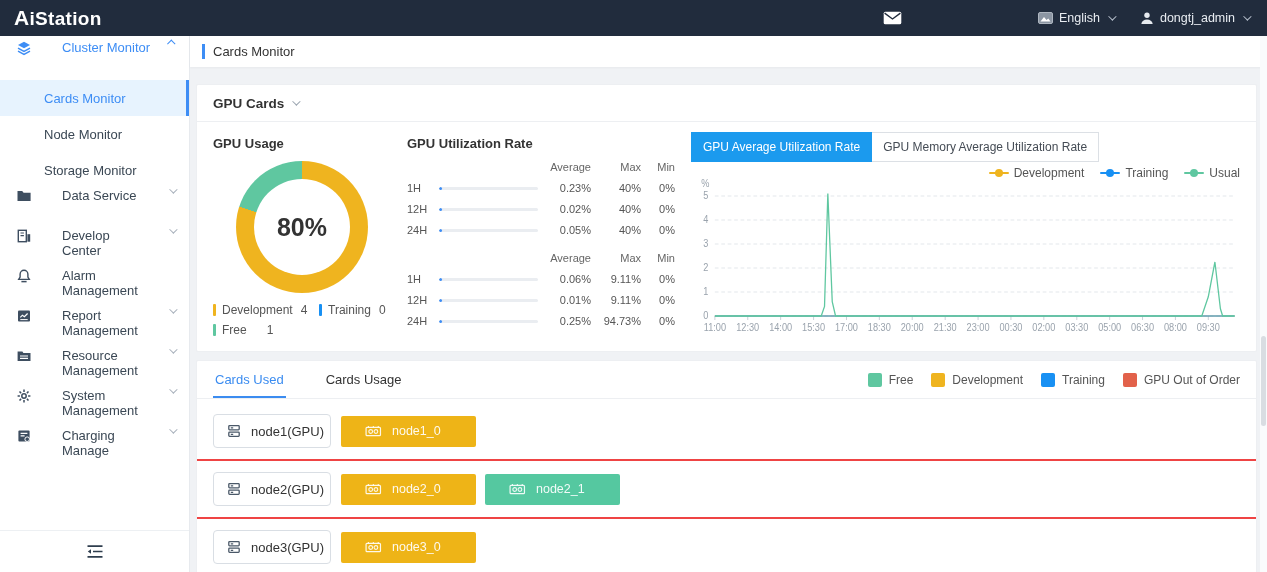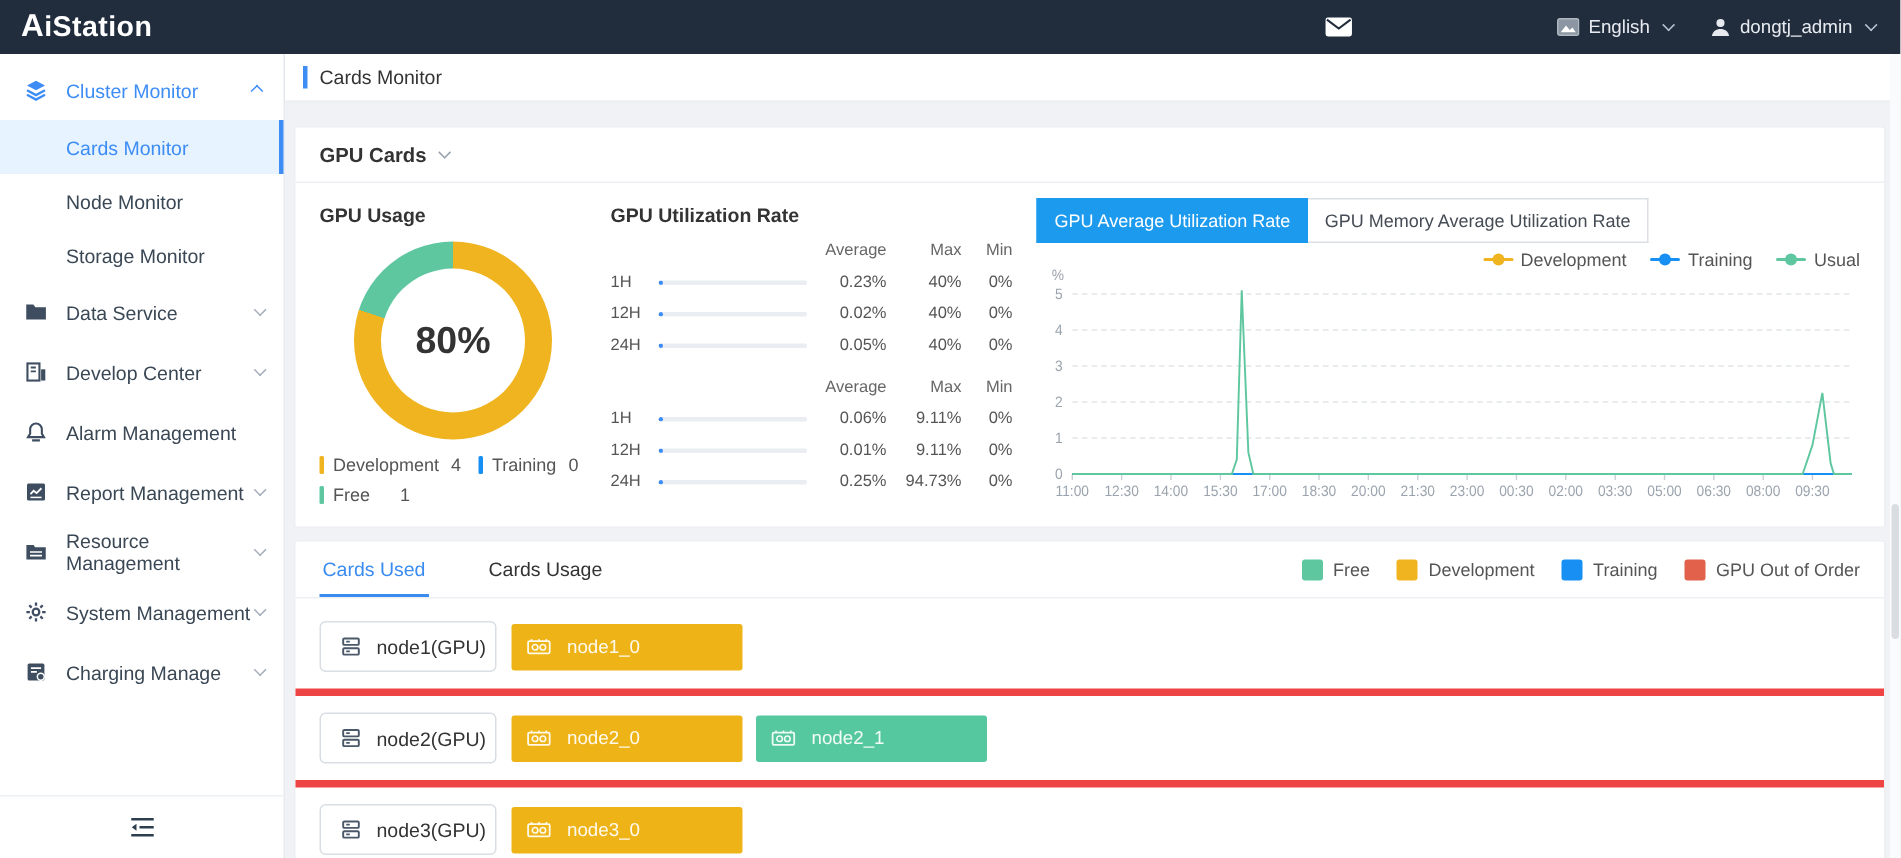--- a/index.html
+++ b/index.html
@@ -14,21 +14,21 @@
   .topbar-right { margin-left:auto; display:flex; align-items:center; gap:26px; color:#E8ECF1; font-size:12.5px; }
   .top-item { display:flex; align-items:center; gap:6px; cursor:pointer; }
   .chev { display:inline-block; width:6px; height:6px; border-right:1.5px solid currentColor; border-bottom:1.5px solid currentColor; transform:rotate(45deg) translateY(-2px); }
   .chev.up { transform:rotate(-135deg) translateY(-1px); }
   .top-item .chev { color:#B9C2CE; margin-left:2px; }
 
   
   .frame { flex:1; display:flex; min-height:0; }
   .sidebar { width:190px; background:#fff; border-right:1px solid #E7EAEE; display:flex; flex-direction:column; flex:0 0 auto; }
   .menu { flex:1; padding-top:4px; }
-  .mi { height:40px; display:flex; align-items:center; padding:0 14px 0 16px; color:#3A4754; cursor:pointer; }
+  .mi { height:40px; display:flex; padding:0 14px 0 16px; color:#3A4754; cursor:pointer;gap:18px; }
   .mi .mi-ic { width:16px; height:16px; margin-right:12px; display:inline-flex; }
   .mi .mi-label { flex:1; font-size:13px; }
   .mi .chev { color:#A6AFBA; }
   .mi.blue, .mi.blue .mi-label { color:#3D8DF5; }
   .mi.blue .chev { color:#3D8DF5; }
   .smi { height:36px; display:flex; align-items:center; padding-left:44px; font-size:13px; color:#3A4754; cursor:pointer; }
   .smi.active { background:#E7F3FE; color:#3D8DF5; border-right:3px solid #3D8DF5; }
   .sidebar-foot { border-top:1px solid #EDF0F3; height:42px; display:flex; align-items:center; justify-content:center; }
   .collapse-btn { cursor:pointer; display:inline-flex; }
 
@@ -79,23 +79,23 @@
   
   .panel2 { margin-top:8px; }
   .tabs-row { display:flex; align-items:center; padding:0 16px; border-bottom:1px solid #EDEFF2; height:38px; }
   .tab { font-size:13px; color:#333; padding:10px 2px 9px; margin-right:38px; cursor:pointer; border-bottom:2px solid transparent; }
   .tab.active { color:#3B8CF0; border-bottom-color:#3B8CF0; }
   .cards-legend { margin-left:auto; display:flex; gap:18px; align-items:center; font-size:12px; color:#555; }
   .cg-item { display:flex; align-items:center; gap:7px; }
   .cg-sq { width:14px; height:14px; border-radius:2px; }
   .node-rows { padding:4px 0 8px; }
   .node-row { display:flex; align-items:center; gap:10px; padding:11px 16px; }
-  .node-row + .node-row { border-top:5px solid #ef4444; }
+  .node-row + .node-row { border-top:2px solid #ef4444; }
   .node-box { width:118px; flex:0 0 auto; display:flex; align-items:center; gap:9px; border:1px solid #D9DEE4; border-radius:4px; background:#fff; padding:8px 10px 8px 12px; font-size:13px; color:#333; }
-  .chip { width:154px; height:31px; border-radius:2px; display:flex; align-items:center; gap:10px; padding:0 10px; color:rgba(255,255,255,.92); font-size:12.5px; cursor:pointer; }
+  .chip { width:135px; height:31px; border-radius:2px; display:flex; align-items:center; gap:10px; padding:0 24px; color:rgba(255,255,255,.92); font-size:12.5px; cursor:pointer; }
   .chip[data-status="development"] { background:#EEB417; }
   .chip[data-status="free"] { background:#55C8A0; }
   .chips { display:flex; gap:9px; }
 
   
   .vscroll { position:absolute; right:0; top:0; bottom:0; width:7px; background:#FAFBFC; }
   .vscroll .thumb { position:absolute; right:1px; width:5px; border-radius:3px; background:#D9DDE2; top:300px; height:90px; }
 </style>
 </head>
 <body>

